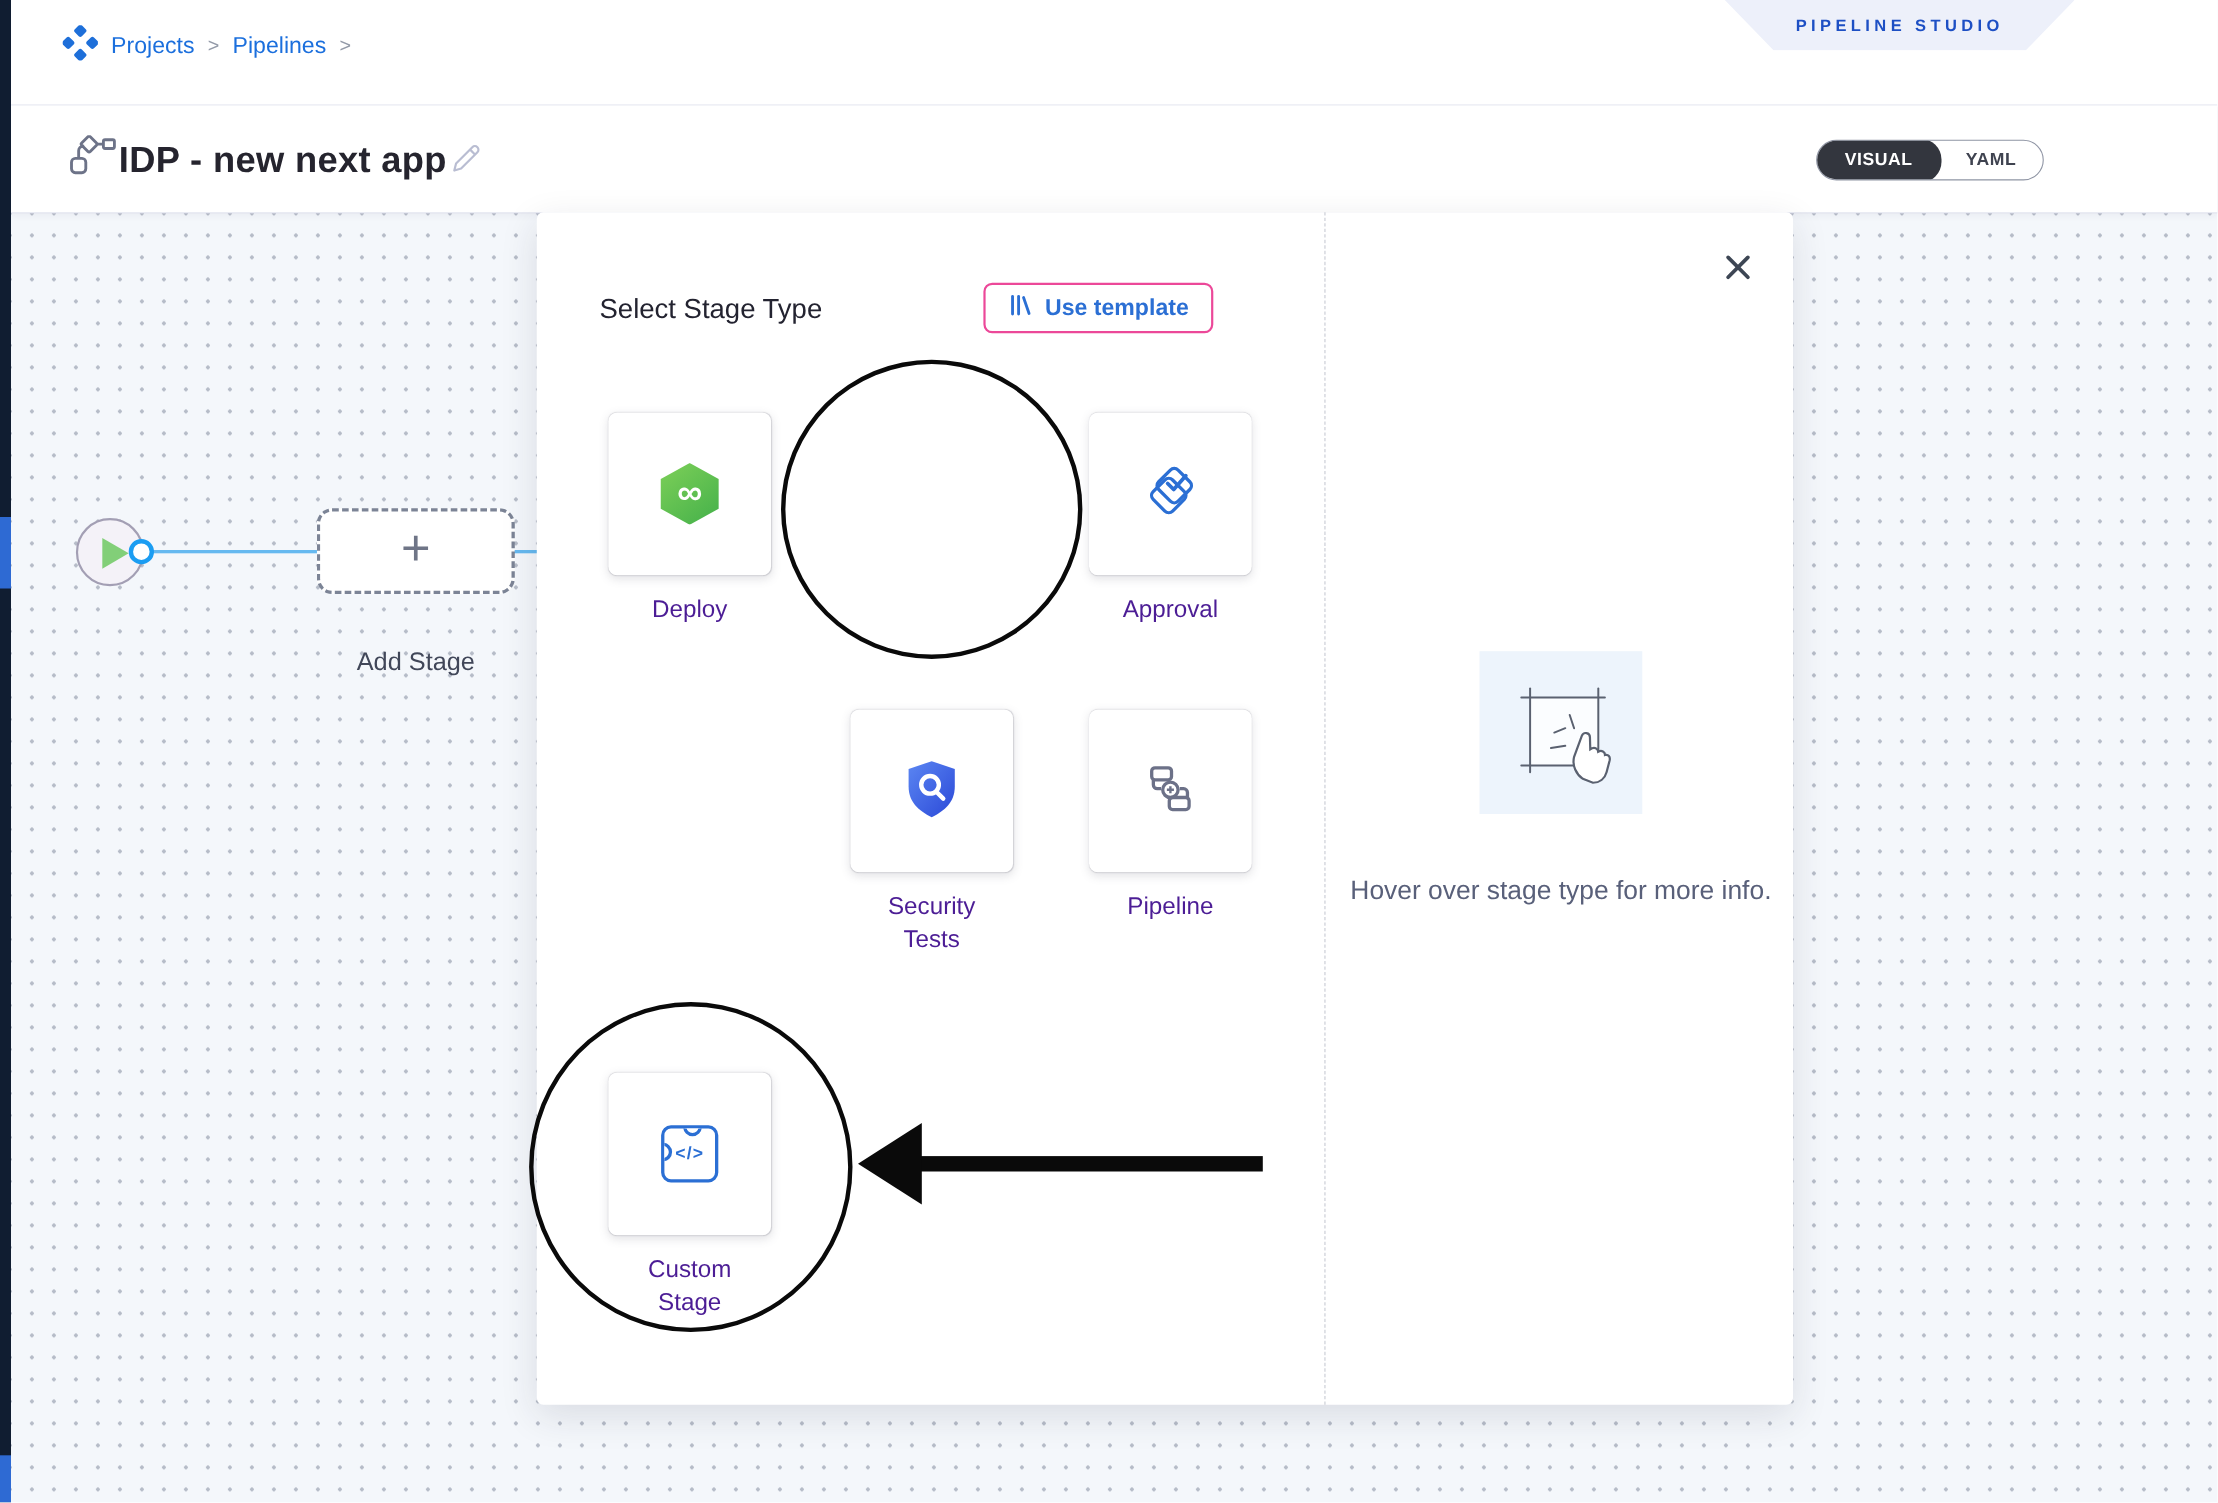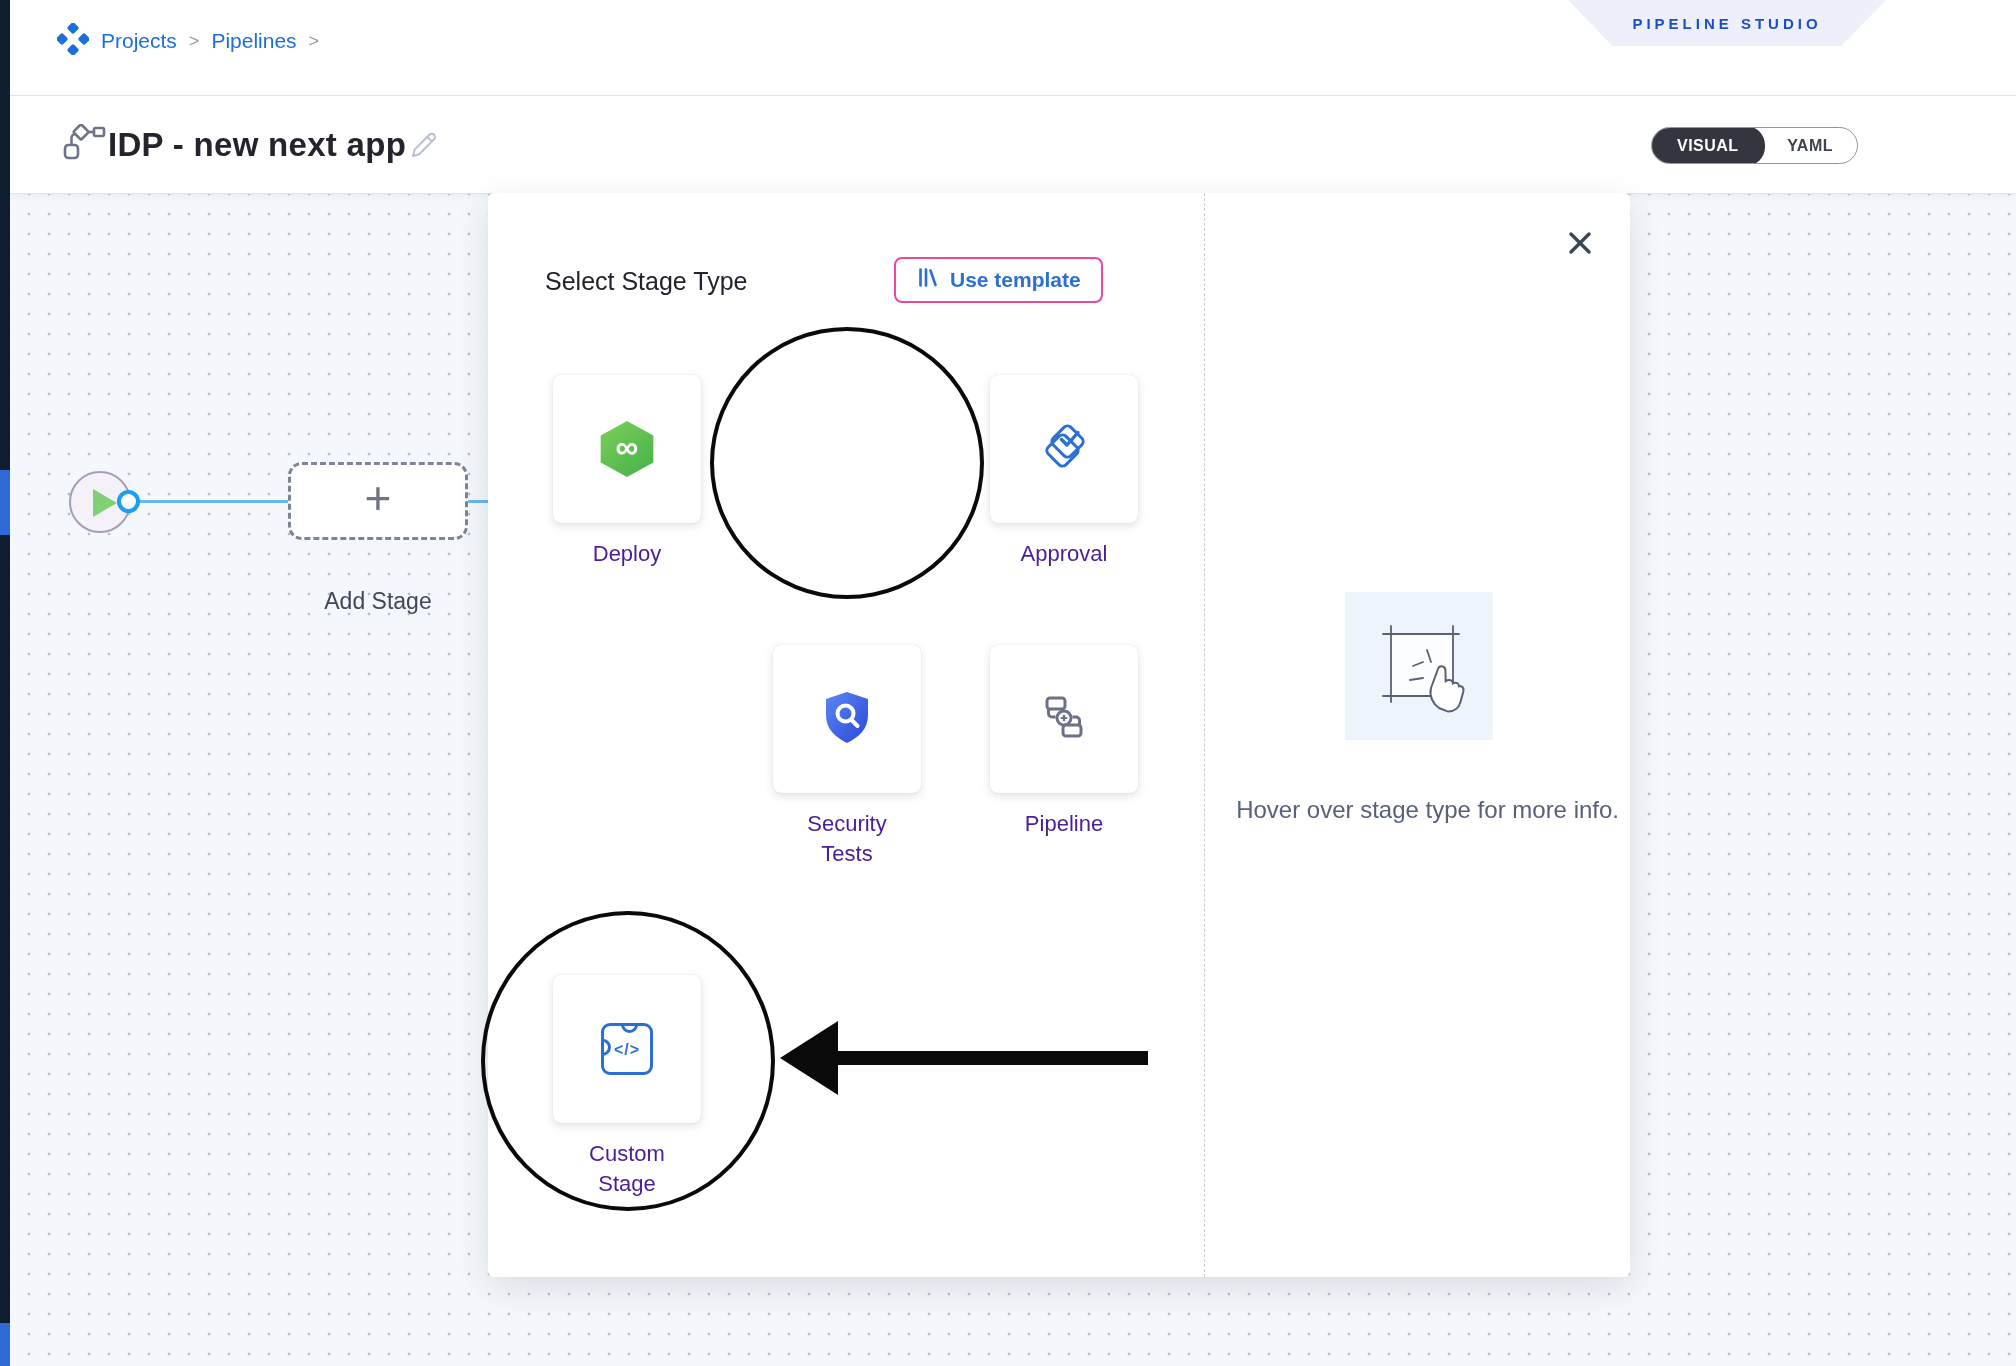--- a/index.html
+++ b/index.html
@@ -85,21 +85,21 @@
   .notch.top { left:50%; top:-10px; transform:translateX(-35%); }
   .notch.left { left:-10px; top:50%; transform:translateY(-60%); }
   .custom-stamp .code { position:absolute; left:0; right:0; top:50%; transform:translateY(-46%);
     text-align:center; color:#2b6fd4; font-size:16px; font-weight:bold; letter-spacing:1px; }
   .ff-tile { width:54px; height:54px; border-radius:15px; transform:rotate(-9deg);
     background:linear-gradient(150deg,#f7bb49,#e8842c); display:flex; align-items:center; justify-content:center; }
 
   
   .hover-illustration { position:absolute; left:857px; top:399px; width:148px; height:148px; background:#edf4fc;
     display:flex; align-items:center; justify-content:center; }
-  .info-text { position:absolute; left:731px; top:598px; width:400px; text-align:right;
+  .info-text { position:absolute; left:731px; top:598px; width:400px; text-align:center;
     font-size:24px; line-height:1.55; color:#59607a; }
 
   
   .annot { position:absolute; z-index:50; pointer-events:none; }
   .annot-circle { border:4px solid #0a0a0a; border-radius:50%; }
   .ac-build  { left:710px; top:327px; width:274px; height:272px; }
   .ac-custom { left:481px; top:911px; width:294px; height:300px; }
   .arrow-shaft { left:836px; top:1051px; width:312px; height:14px; background:#0a0a0a; }
   .arrow-head { left:780px; top:1021px; width:0; height:0;
     border-right:58px solid #0a0a0a; border-top:37px solid transparent; border-bottom:37px solid transparent; }

